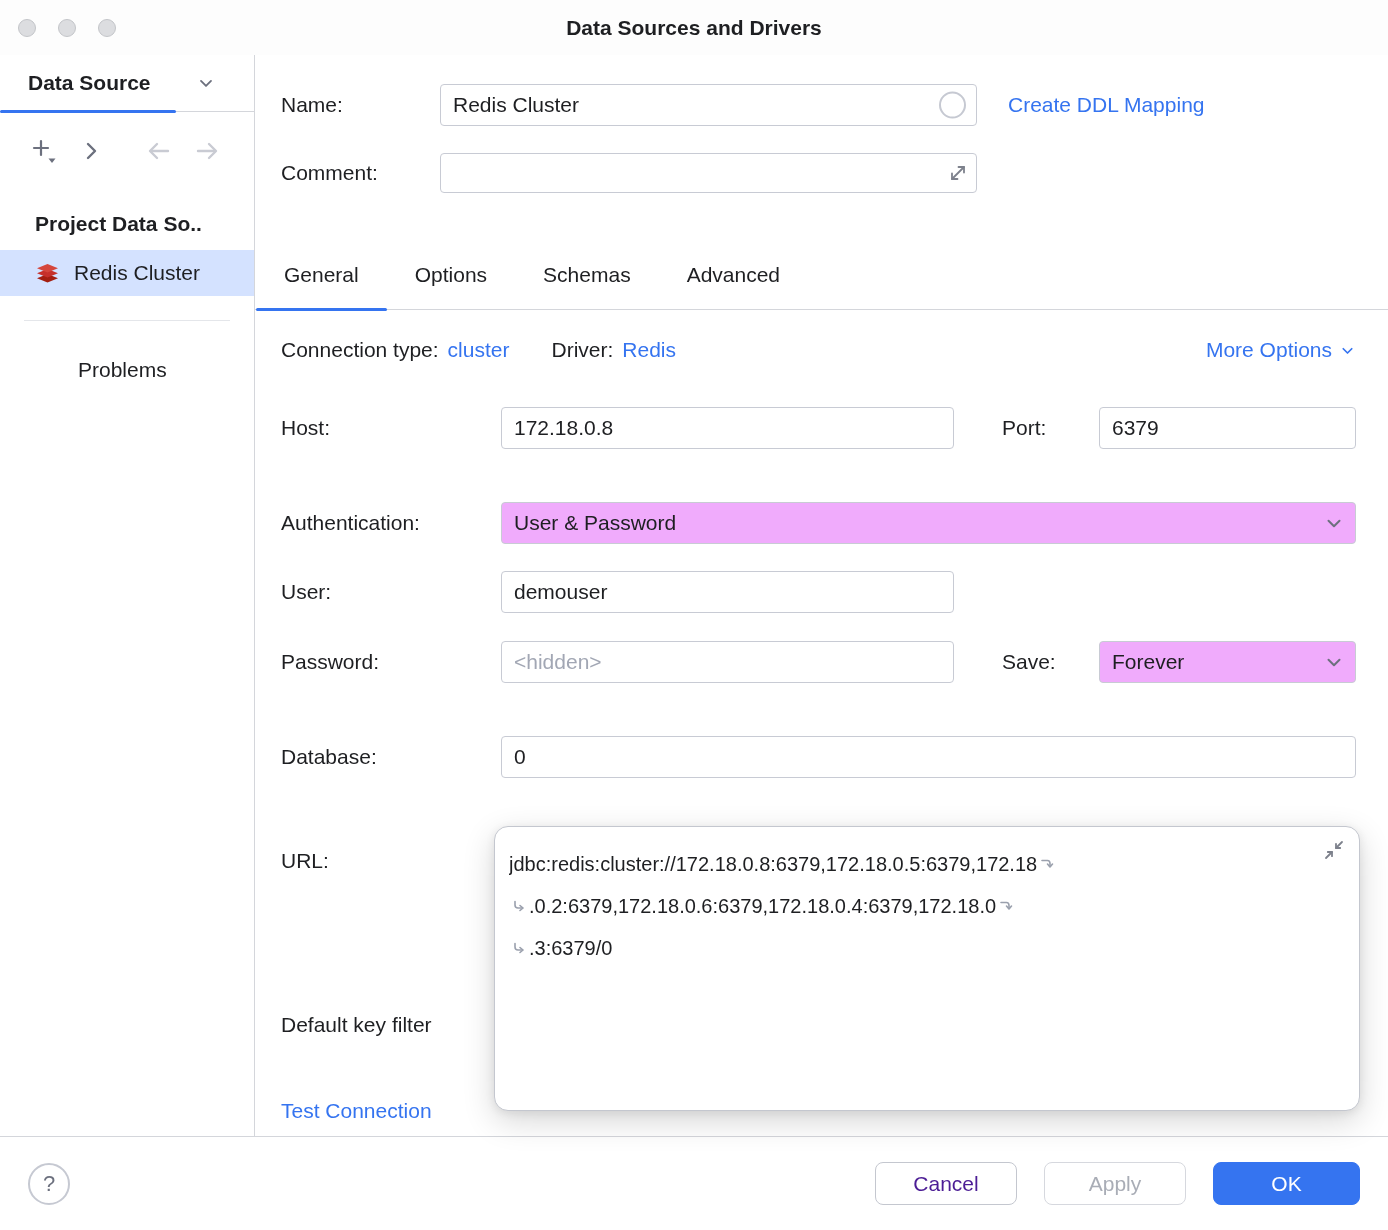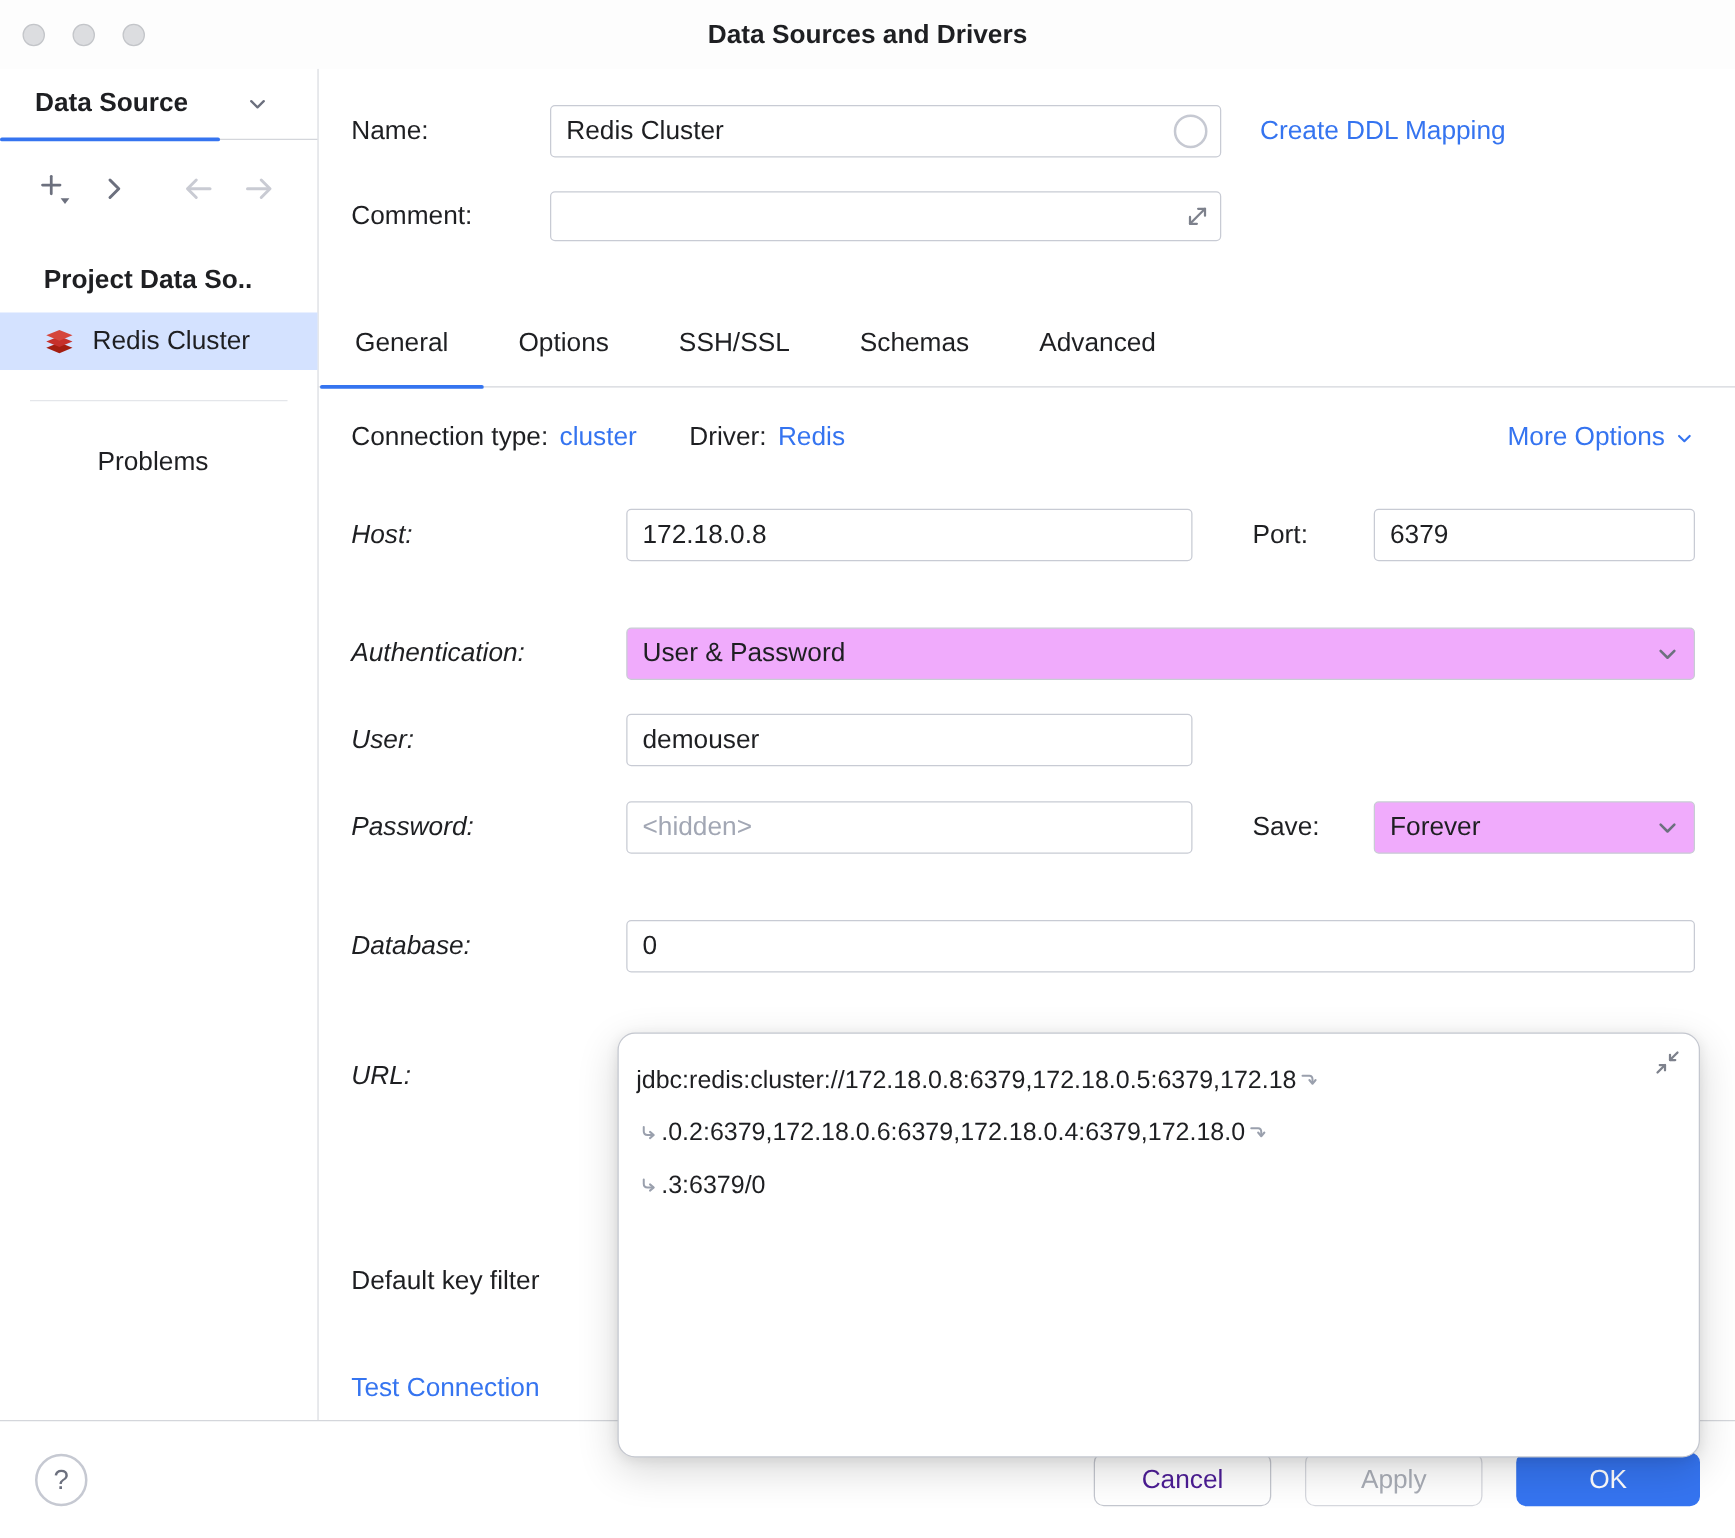--- a/index.html
+++ b/index.html
@@ -34,21 +34,21 @@
   .sb-item { height:46px; display:flex; align-items:center; gap:13px; padding-left:34px; cursor:pointer; white-space:nowrap; }
   .sb-item.selected { background:#D4E2FF; margin-top:8px; }
   .sb-divider { height:1px; background:#e4e6ea; margin:24px 24px 0 24px; }
   .sb-item.problems { padding-left:78px; margin-top:26px; }
 
   
   .main { flex:1; position:relative; min-width:0; background:#fff; }
   .row { display:flex; align-items:center; margin-left:26px; margin-right:32px; }
   .flabel { flex:0 0 auto; }
   .w159 { width:159px; flex:0 0 159px; }
-  .w220 { width:220px; flex:0 0 220px;font-style:italic; }
+  .w220 { width:220px; flex:0 0 220px; }
   .w97  { width:97px;  flex:0 0 97px; margin-left:48px; }
 
   .text-input {
     height:42px; border:1px solid #c8cbd4; border-radius:4px; background:#fff;
     font:inherit; color:#1e1f22; padding:0 12px; outline:none;
   }
   .text-input::placeholder { color:#a2a7b4; }
   .flex1 { flex:1; min-width:0; }
 
   .row-name { margin-top:29px; height:42px; }
@@ -83,21 +83,21 @@
 
   .row-user { margin-top:27px; height:42px; }
   .row-pass { margin-top:28px; height:42px; }
   .row-db   { margin-top:53px; height:42px; }
   .row-url  { margin-top:62px; height:42px; }
   .row-dkf  { margin-top:122px; height:42px; white-space:nowrap; overflow:hidden; }
   .row-test { margin-top:44px; height:42px; }
 
   
   .url-popup {
-    position:absolute; left:239px; right:28px; top:771px; height:340px; z-index:5;
+    position:absolute; left:239px; right:28px; top:771px; height:285px; z-index:5;
     background:#fff; border:1px solid #c4c7cf; border-radius:14px;
     box-shadow:0 10px 32px rgba(0,0,0,.16), 0 2px 10px rgba(0,0,0,.08);
     padding:16px 48px 16px 14px; font-size:20px; cursor:text;
   }
   .url-line { height:42px; display:flex; align-items:center; white-space:nowrap; overflow:hidden; }
   .wrapicon { display:inline-flex; margin:0 3px; flex:0 0 auto; }
   .collapse-btn { position:absolute; top:12px; right:14px; display:flex; cursor:pointer; }
 
   
   .footer { flex:0 0 94px; border-top:1px solid #d4d6db; display:flex; align-items:center; padding:0 28px; background:#fff; }
@@ -206,21 +206,20 @@
                 <path d="M10.5 4 H16 V9.5"></path>
                 <path d="M9.5 16 H4 V10.5"></path>
               </svg>
           </span>
         </span>
       </div>
 
       <div class="tabs">
         <div class="tab active">General</div>
         <div class="tab">Options</div>
-        <div class="tab">SSH/SSL</div>
         <div class="tab">Schemas</div>
         <div class="tab">Advanced</div>
       </div>
 
       <div class="row conn-row">
         <span>Connection type:</span>
         <a class="link gap9">cluster</a>
         <span class="driver-label">Driver:</span>
         <a class="link gap9">Redis</a>
         <span class="spacer"></span>

